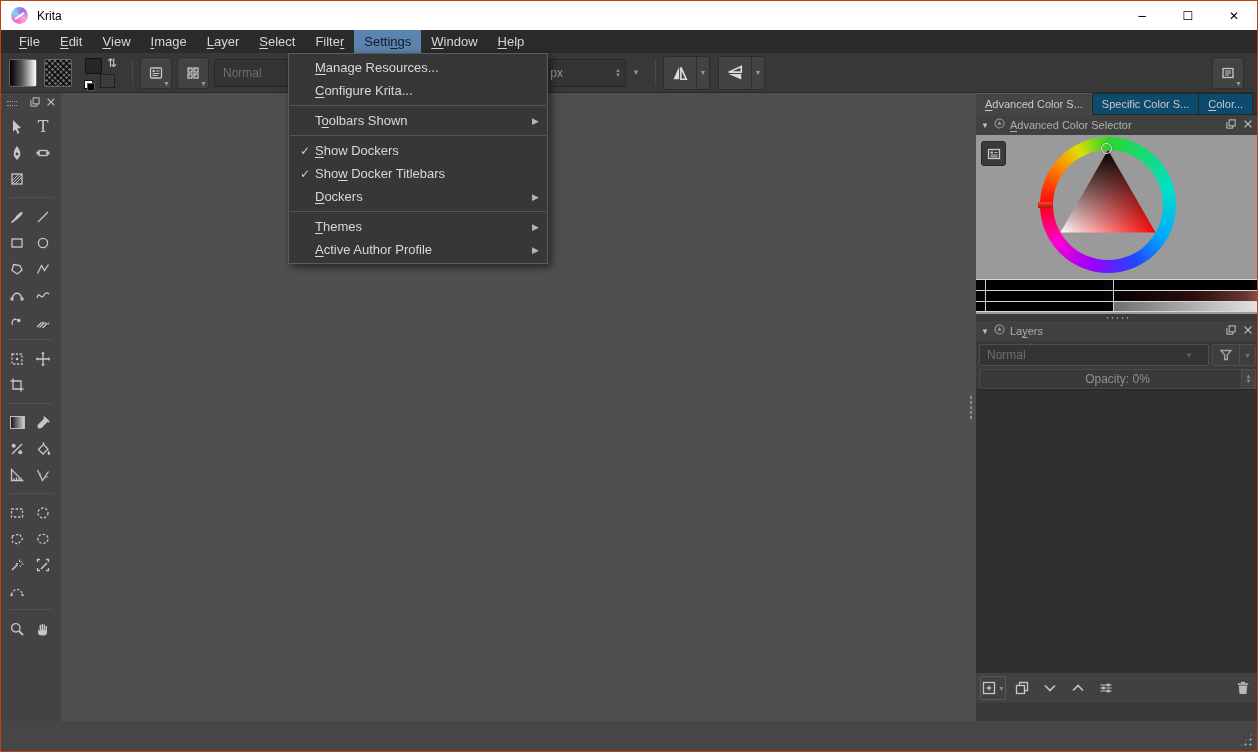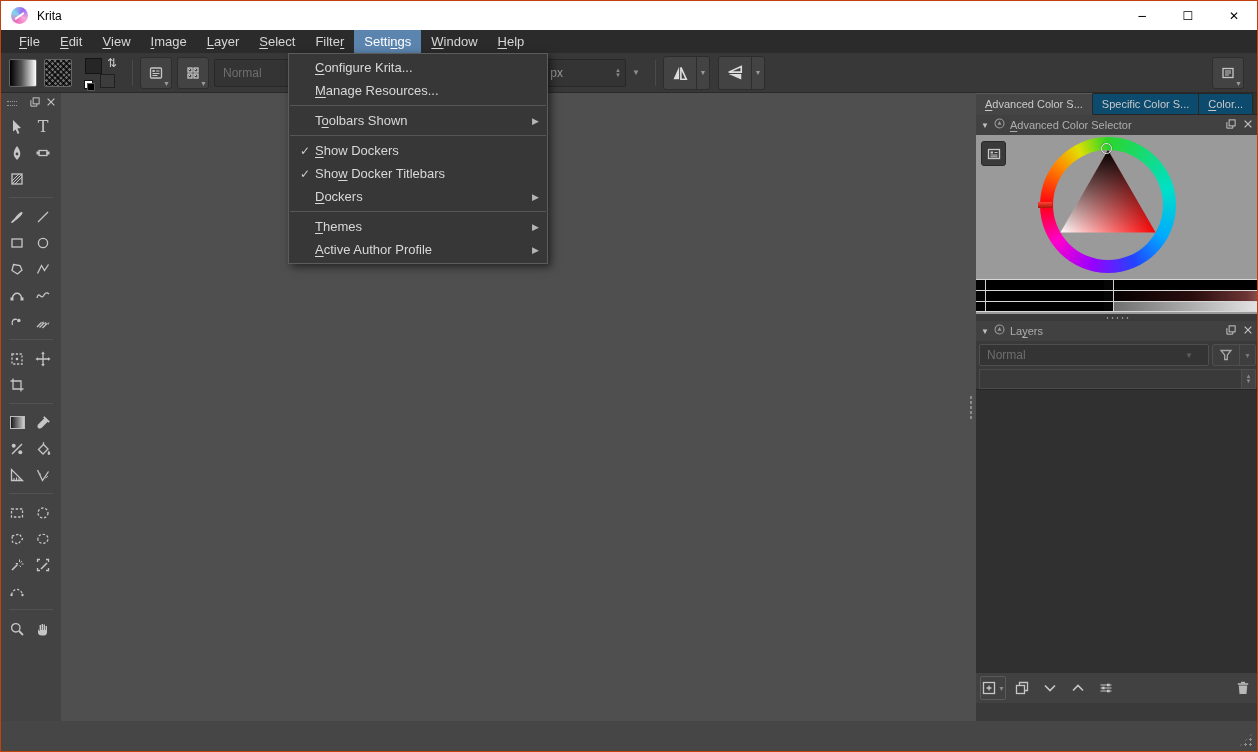--- a/index.html
+++ b/index.html
@@ -13,21 +13,21 @@
   .titlebar{position:absolute;left:0;top:0;right:0;height:29px;background:#ffffff;display:flex;align-items:center;}
   .app-icon{width:17px;height:17px;border-radius:50%;margin-left:10px;
     background:conic-gradient(from 210deg,#f06ac0,#7fd8ef,#9b6bf0,#f8a8d8,#f06ac0);position:relative;}
   .app-icon::after{content:"";position:absolute;left:3px;top:8px;width:11px;height:2px;background:#fff;transform:rotate(-35deg);border-radius:2px;}
   .win-title{color:#000;font-size:12px;margin-left:9px;}
   .win-controls{margin-left:auto;display:flex;height:100%;}
   .win-btn{width:46px;height:100%;display:flex;align-items:center;justify-content:center;color:#000;font-size:12px;font-family:"DejaVu Sans",sans-serif;}
   
   .menubar{position:absolute;left:0;top:29px;right:0;height:23px;background:#2b2b2b;display:flex;align-items:stretch;padding-left:8px;}
   .menu-item{display:flex;align-items:center;padding:0 10px;color:#d6d6d6;font-size:13px;}
-  .menu-item.active{background:#5b84ae;color:#ffffff;}
+  .menu-item.active{background:#5b84ae;color:#0f172a;}
   .menu-item u, .mrow u, .dk-title u, .tab u{text-underline-offset:2px;}
   
   .toolbar{position:absolute;left:0;top:52px;right:0;height:40px;background:#383838;border-bottom:1px solid #2a2a2a;display:flex;align-items:center;padding:0 8px;}
   .swatch{width:28px;height:28px;border:1px solid #666;border-radius:2px;margin-right:7px;}
   .swatch.gradient{background:linear-gradient(90deg,#000 0%,#555 45%,#fff 100%);}
   .swatch.pattern{background:
      repeating-linear-gradient(45deg,#999 0 2px,#2e2e2e 2px 4px),
      repeating-linear-gradient(-45deg,#bbb 0 2px,#444 2px 4px);background-blend-mode:multiply;}
   .fgbg{position:relative;width:34px;height:32px;margin:0 8px 0 4px;}
   .fg-square{position:absolute;left:2px;top:1px;width:17px;height:16px;background:#262626;border:1px solid #141414;}
@@ -545,20 +545,21 @@
         <div class="filter-btn">
           <span class="filter-main" id="funnel-icon">
               <svg viewBox="0 0 16 16" width="16" height="16" fill="none" stroke="#c6c6c6" stroke-width="1.3">
                 <path d="M3 3.5 L13 3.5 L9.3 8 L9.3 12.5 L6.7 12.5 L6.7 8 Z" stroke="#a8a8a8"></path>
               </svg>
             </span>
           <span class="filter-drop">▼</span>
         </div>
       </div>
       <div class="opacity-row">
+        <span class="opacity-text"><span>Opacity:</span> <span>0%</span></span>
         <span class="opacity-spin">
             <span>▲</span>
             <span>▼</span>
           </span>
       </div>
     </div>
     <div class="layers-list"></div>
     <div class="layers-buttonbar" id="layers-buttonbar">
         <div class="lb-btn boxed">
           <svg viewBox="0 0 16 16" width="16" height="16" fill="none" stroke="#c6c6c6" stroke-width="1.3">
@@ -602,25 +603,25 @@
       </div>
   </div>
 
   <div class="statusbar">
     <div class="resize-grip"></div>
   </div>
 
   <div class="settings-menu" id="settings-menu">
       <div class="mrow">
         <span class="mcheck"></span>
+        <span class="mlabel"><u>M</u>anage Resources...</span>
+      </div>
+      <div class="mrow">
+        <span class="mcheck"></span>
         <span class="mlabel"><u>C</u>onfigure Krita...</span>
-      </div>
-      <div class="mrow">
-        <span class="mcheck"></span>
-        <span class="mlabel"><u>M</u>anage Resources...</span>
       </div>
       <div class="msep"></div>
       <div class="mrow">
         <span class="mcheck"></span>
         <span class="mlabel">T<u>o</u>olbars Shown</span>
         <span class="marrow">▶</span>
       </div>
       <div class="msep"></div>
       <div class="mrow">
         <span class="mcheck">✓</span>

